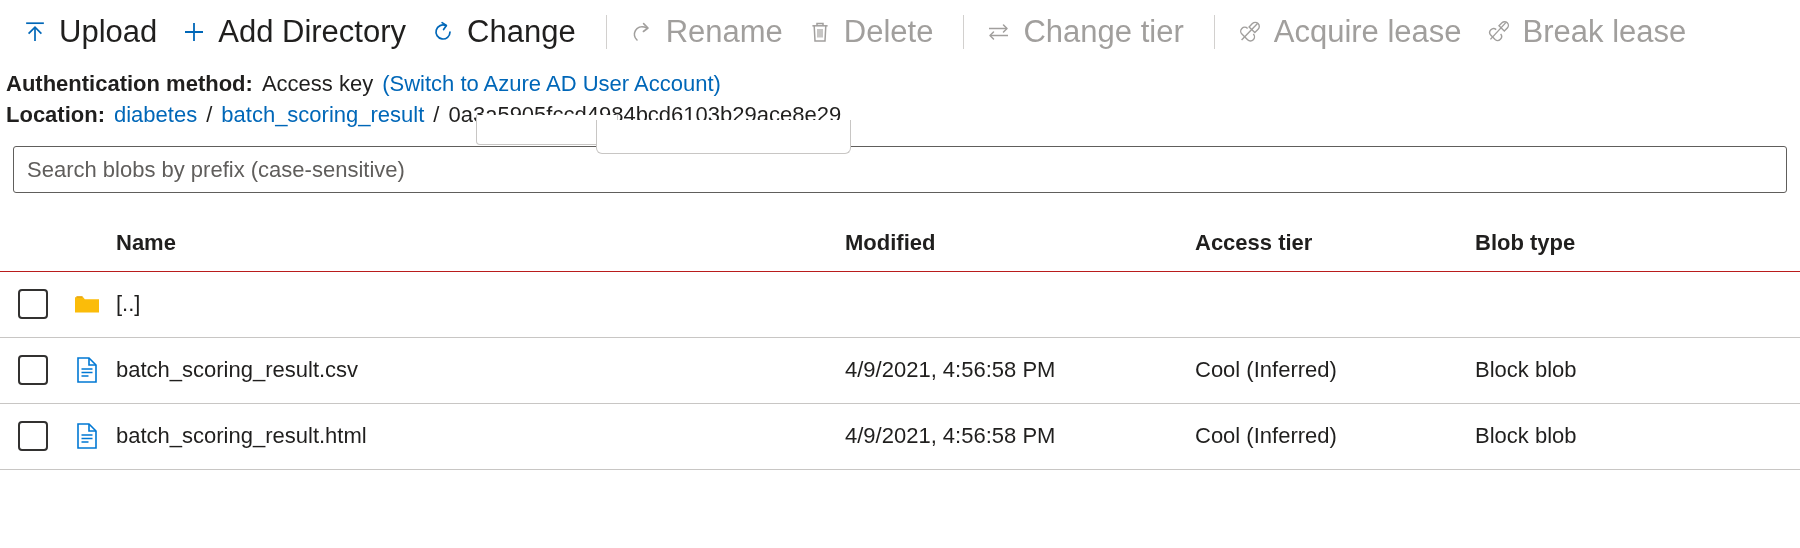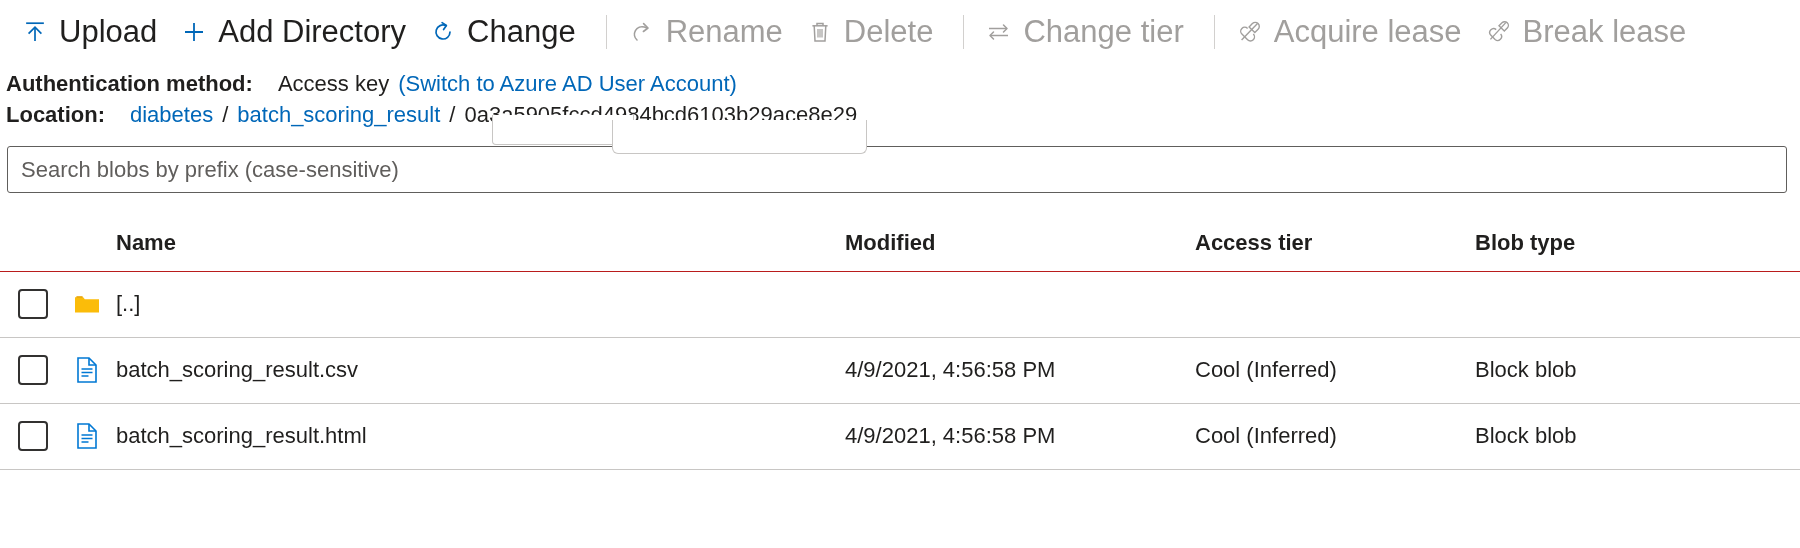--- a/index.html
+++ b/index.html
@@ -47,42 +47,42 @@
   }
 
   
   .meta {
     padding: 4px 0 0 6px;
     font-size: 22px;
     line-height: 31px;
     color: #201f1e;
   }
   .meta-row { display: flex; align-items: baseline; white-space: nowrap; }
-  .meta-label { font-weight: bold; margin-right: 25px; }
+  .meta-label { font-weight: bold; margin-right: 9px; }
   .lnk { color: #0067b8; cursor: pointer; }
   .meta-plain { color: #201f1e; }
   .crumb-sep { margin: 0 9px; color: #201f1e; }
 
   .loc-wrap { position: relative; display: inline-block; }
   .guid { color: #201f1e; }
   
   .occluder { position: absolute; background: #ffffff; pointer-events: none; }
   .occ-a {
     left: 28px; top: 16px; width: 142px; height: 30px;
     border: 1px solid #c8c6c4; border-top: none;
     border-bottom-left-radius: 4px; border-bottom-right-radius: 4px;
   }
   .occ-b {
     left: 148px; top: 21px; width: 255px; height: 34px;
     border: 1px solid #c8c6c4; border-top: none;
     border-bottom-left-radius: 6px; border-bottom-right-radius: 6px;
   }
 
   
-  .search-wrap { padding: 16px 13px 0 7px; }
+  .search-wrap { padding: 16px 13px 0 13px; }
   .search-input {
     width: 100%;
     height: 47px;
     border: 1px solid #605e5c;
     border-radius: 3px;
     padding: 0 13px;
     font-size: 22px;
     font-family: "Liberation Sans", sans-serif;
     color: #201f1e;
     background: #fff;

